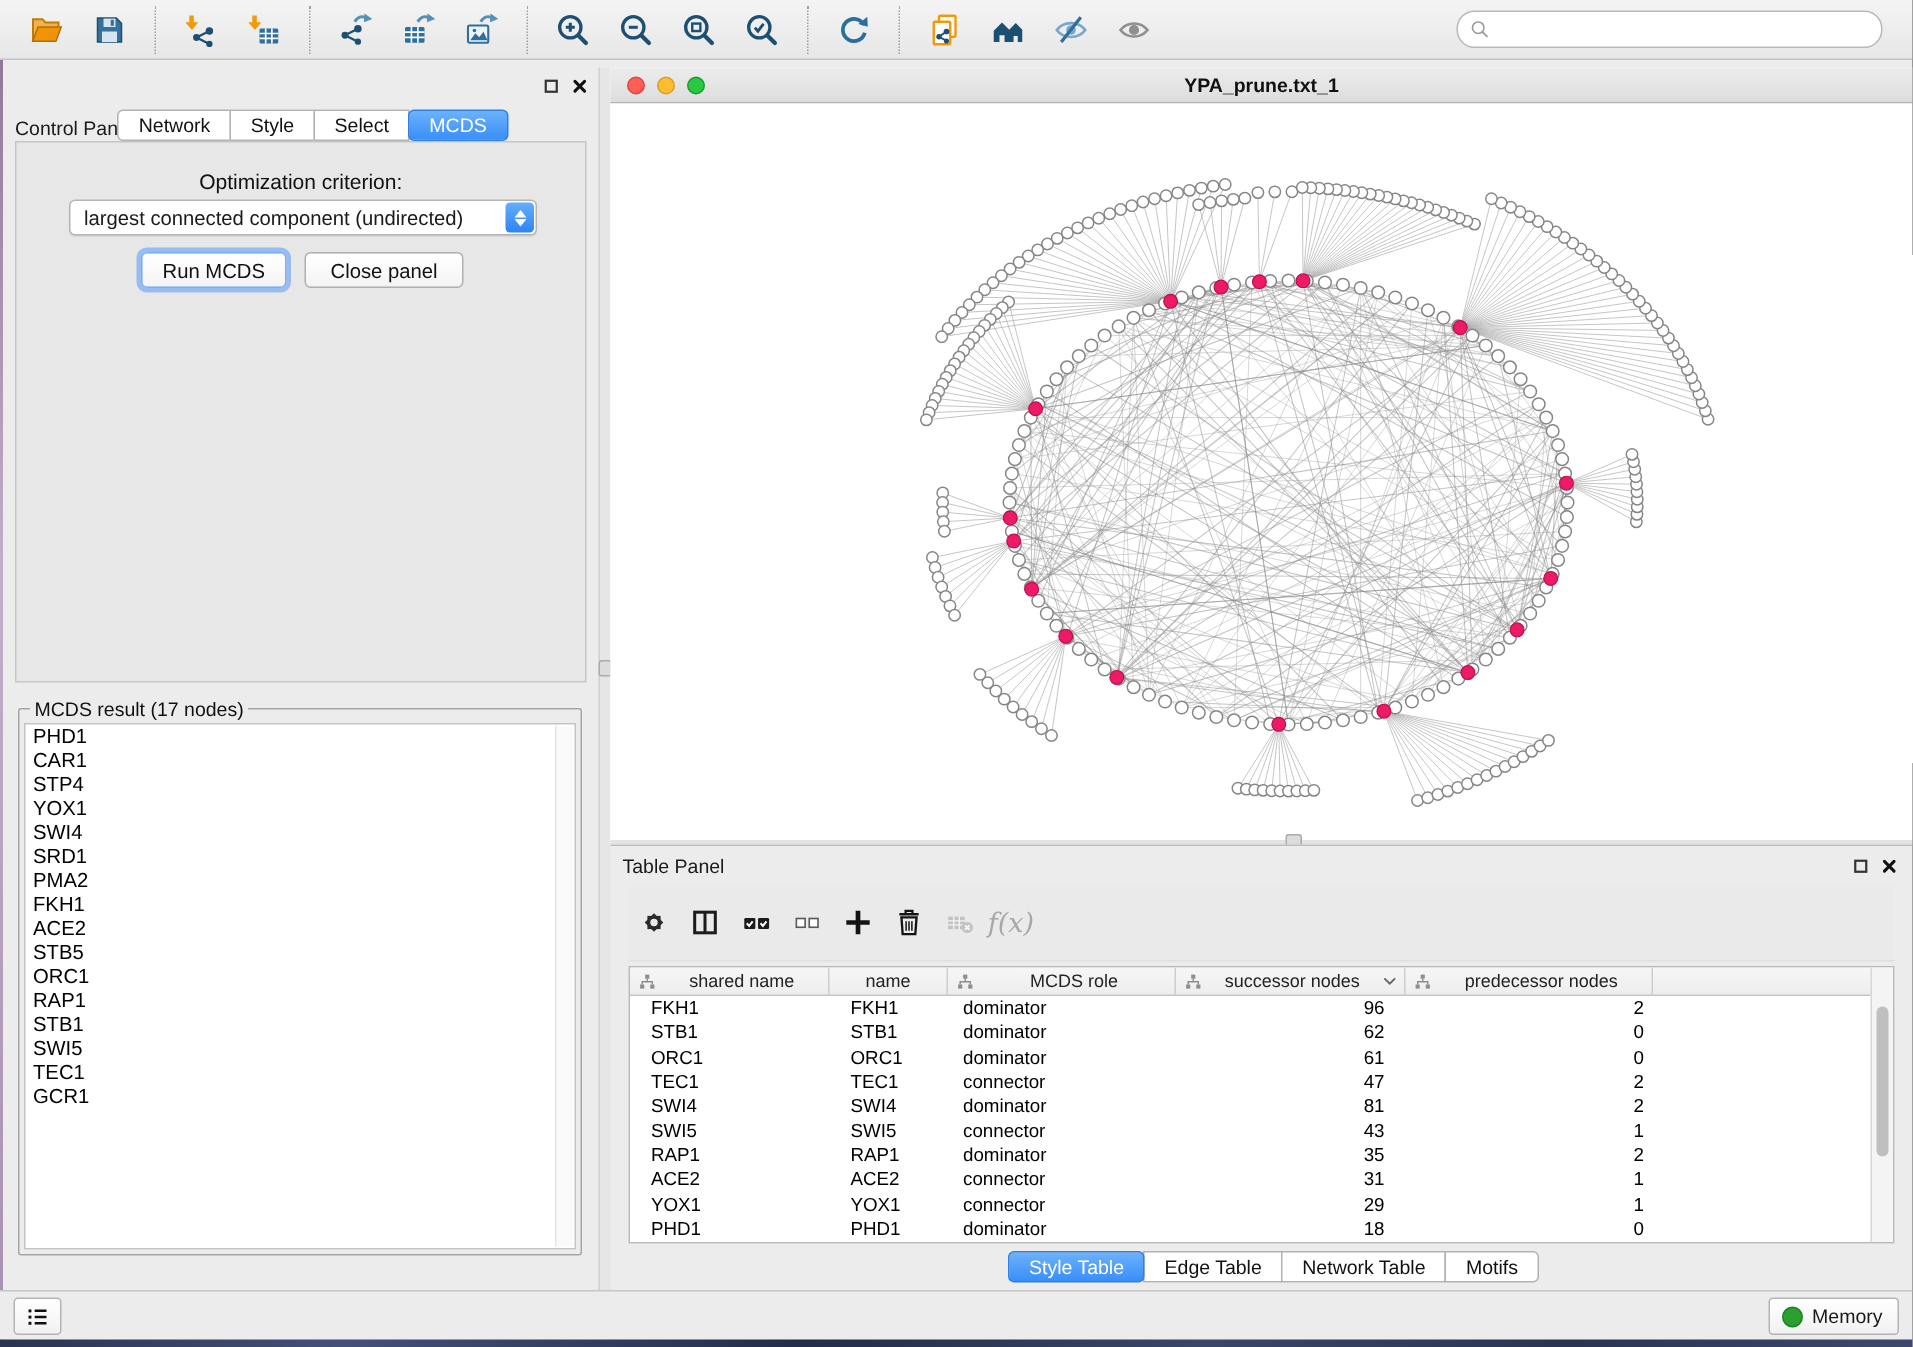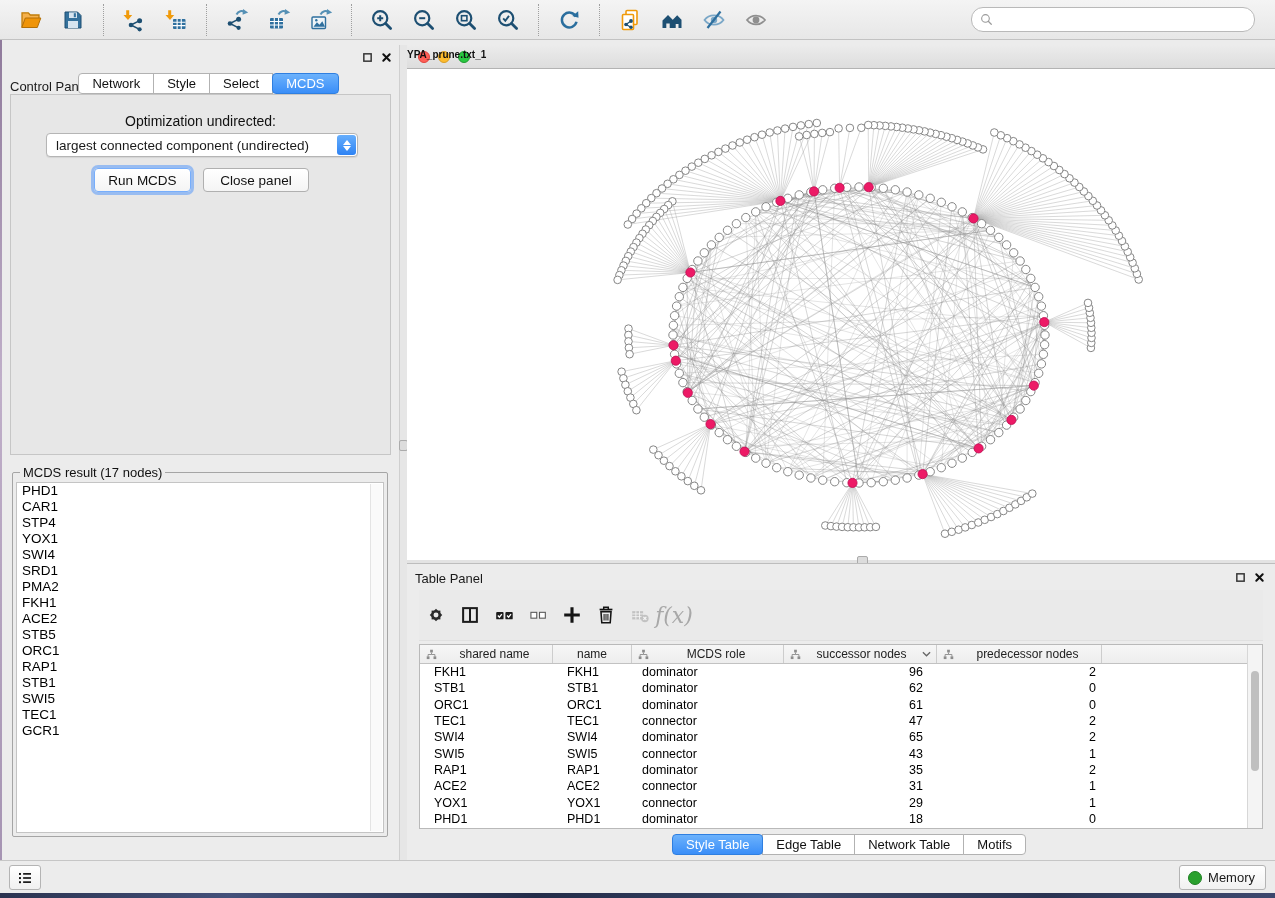--- a/index.html
+++ b/index.html
@@ -43,29 +43,29 @@
   .mlist-track{position:absolute;top:1px;right:1px;bottom:1px;width:11px;background:#fafafa;border-left:1px solid #e4e4e4;}
 
   
   .vsplit{position:absolute;left:400px;top:45px;width:7px;height:815px;background:#e6e6e6;}
   .grip{position:absolute;width:9px;height:11px;background:#dcdcdc;border:1px solid #ababab;border-radius:2px;box-sizing:border-box;}
 
   
   .network-panel{position:absolute;left:407px;top:45px;width:868px;height:518px;background:#fff;}
   .net-titlebar{position:absolute;left:0;top:0;right:0;height:23px;background:linear-gradient(#ececec,#dddddd);border-bottom:1px solid #b3b3b3;}
   .tl{position:absolute;top:5.5px;width:12px;height:12px;border-radius:50%;box-sizing:border-box;}
-  .net-title{position:absolute;left:0;right:0;top:4px;text-align:left;font-size:10px;font-weight:700;color:#111;}
+  .net-title{position:absolute;left:0;right:0;top:4px;text-align:center;font-size:13px;font-weight:700;color:#111;}
   .net-canvas{position:absolute;left:0;top:24px;width:868px;height:491px;background:#fff;overflow:hidden;}
   .hsplit{position:absolute;left:0;top:515px;width:868px;height:3px;background:#e3e3e3;}
 
   
   .table-panel{position:absolute;left:407px;top:563px;width:868px;height:297px;background:#ececec;border-top:1px solid #bdbdbd;box-sizing:border-box;}
   .tp-toolbar{position:absolute;left:12px;top:26px;width:844px;height:50px;display:flex;align-items:center;background:#eaeaea;border-bottom:1px solid #e0e0e0;}
   .tp-btn{width:34px;height:34px;display:flex;align-items:center;justify-content:center;flex:0 0 auto;}
-  .fx{font-family:"DejaVu Serif",serif;font-style:italic;font-size:22px;color:#a8a8a8;}
+  .fx{font-family:"DejaVu Serif",serif;font-style:italic;font-size:18px;color:#a8a8a8;}
   .ntable{position:absolute;left:12px;top:80px;width:844px;height:185px;background:#fff;border:1px solid #b9b9b9;box-sizing:border-box;overflow:hidden;}
   .thead{display:flex;height:19px;background:linear-gradient(#f6f6f6,#ededed);border-bottom:1px solid #c2c2c2;box-sizing:border-box;}
   .th{display:flex;align-items:center;border-right:1px solid #cdcdcd;box-sizing:border-box;font-size:12px;color:#222;flex:0 0 auto;}
   .th .lbl{flex:1;text-align:center;white-space:nowrap;overflow:hidden;}
   .th .aicon{margin-left:6px;flex:0 0 auto;display:flex;}
   .th .sort{margin-right:5px;flex:0 0 auto;display:flex;}
   .th.filler{flex:1;border-right:none;}
   .tr{display:flex;height:16.3px;align-items:center;}
   .td{font-size:12.5px;color:#000;box-sizing:border-box;white-space:nowrap;overflow:hidden;flex:0 0 auto;}
   .td.num{text-align:right;}
@@ -246,21 +246,21 @@
           <path d="M2.5 2.5 L9.5 9.5 M9.5 2.5 L2.5 9.5" stroke="#111" stroke-width="2.2" stroke-linecap="round"></path>
         </svg>
     </div>
     <div class="cp-tabs" id="cp-tabs">
         <div class="seg">Network</div>
         <div class="seg">Style</div>
         <div class="seg">Select</div>
         <div class="seg active">MCDS</div>
       </div>
     <div class="cp-box"></div>
-    <div class="opt-label">Optimization undirected:</div>
+    <div class="opt-label">Optimization criterion:</div>
     <div class="dropdown">
       <span class="dd-text">largest connected component (undirected)</span>
       <span class="dd-stepper">
           <span class="tri tri-up"></span>
           <span class="tri tri-down"></span>
         </span>
     </div>
     <div class="btn focus-ring abs" style="left:92px;top:123px;width:97px;">Run MCDS</div>
     <div class="btn abs" style="left:201px;top:123px;width:106px;">Close panel</div>
     <fieldset class="mcds-fieldset">
@@ -1212,21 +1212,21 @@
             <div class="td" style="width: 133px; padding: 0px 0px 0px 14px;">TEC1</div>
             <div class="td" style="width: 79px; padding: 0px 0px 0px 14px;">TEC1</div>
             <div class="td" style="width: 152px; padding: 0px 0px 0px 10px;">connector</div>
             <div class="td num" style="width: 153px; padding: 0px 14px 0px 0px;">47</div>
             <div class="td num" style="width: 165px; padding: 0px 6px 0px 0px;">2</div>
           </div>
           <div class="tr">
             <div class="td" style="width: 133px; padding: 0px 0px 0px 14px;">SWI4</div>
             <div class="td" style="width: 79px; padding: 0px 0px 0px 14px;">SWI4</div>
             <div class="td" style="width: 152px; padding: 0px 0px 0px 10px;">dominator</div>
-            <div class="td num" style="width: 153px; padding: 0px 14px 0px 0px;">65</div>
+            <div class="td num" style="width: 153px; padding: 0px 14px 0px 0px;">81</div>
             <div class="td num" style="width: 165px; padding: 0px 6px 0px 0px;">2</div>
           </div>
           <div class="tr">
             <div class="td" style="width: 133px; padding: 0px 0px 0px 14px;">SWI5</div>
             <div class="td" style="width: 79px; padding: 0px 0px 0px 14px;">SWI5</div>
             <div class="td" style="width: 152px; padding: 0px 0px 0px 10px;">connector</div>
             <div class="td num" style="width: 153px; padding: 0px 14px 0px 0px;">43</div>
             <div class="td num" style="width: 165px; padding: 0px 6px 0px 0px;">1</div>
           </div>
           <div class="tr">

